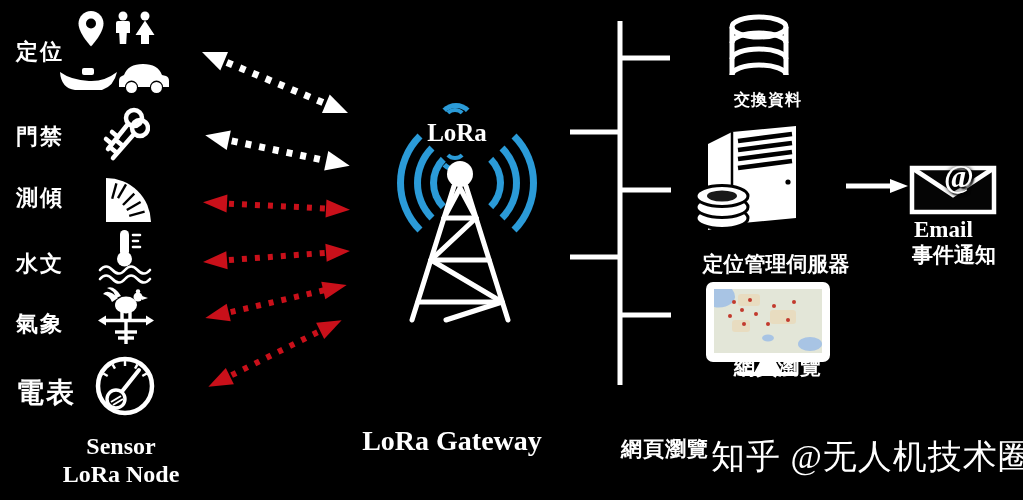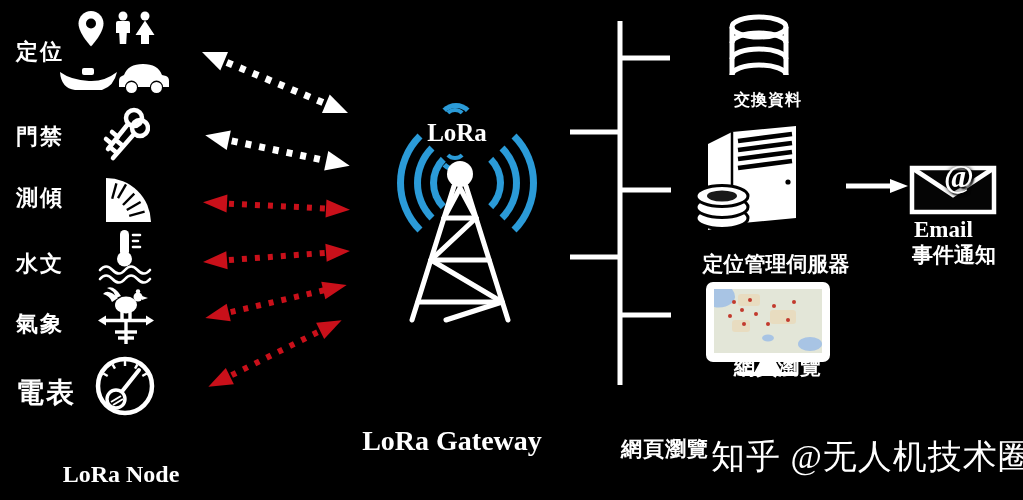--- a/index.html
+++ b/index.html
@@ -271,19 +271,20 @@
           <circle cx="26" cy="36" r="2"></circle>
           <circle cx="90" cy="22" r="2"></circle>
         <circle cx="64" cy="44" r="2"></circle>
       </g>
       <path d="M56 82 h16 l6 11 h-28 Z" fill="#fff"></path>
       <rect x="34" y="92" width="60" height="4" rx="2" fill="#fff"></rect>
     </svg>
   </div>
   <div class="lbl ctr" style="left:778px;top:356px;font-size:21px;letter-spacing:1px">網頁瀏覽</div>
 
+  <div class="lbl ctr" style="left:121px;top:434px;font-size:24px">Sensor</div>
   <div class="lbl ctr" style="left:121px;top:462px;font-size:24px">LoRa Node</div>
   <div class="lbl ctr" style="left:452px;top:426px;font-size:28px">LoRa Gateway</div>
   <div class="lbl" style="left:621px;top:438px;font-size:21px;letter-spacing:1px">網頁瀏覽</div>
 
   <div class="wm" style="left:711px;top:434px;font-size:34px;letter-spacing:1px">知乎 @无人机技术圈</div>
 
 </div>
 
 </body></html>

